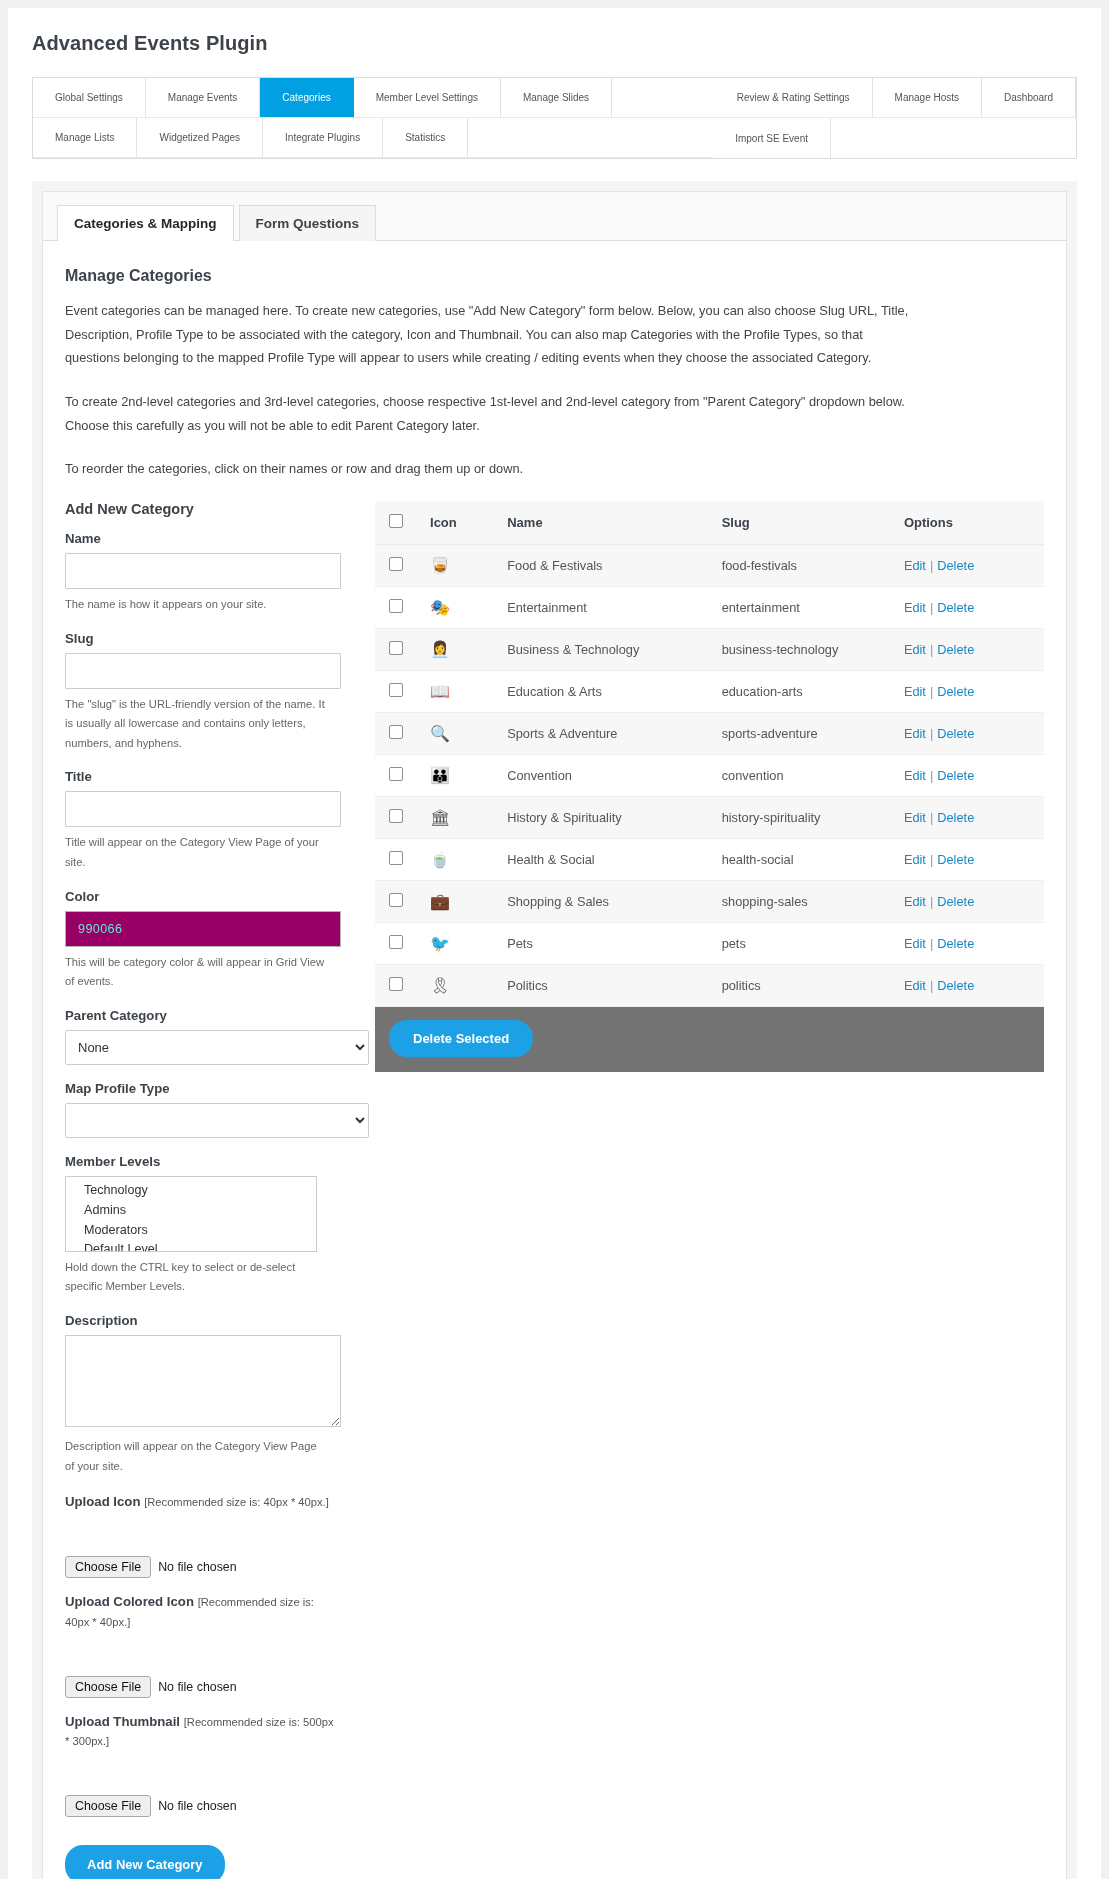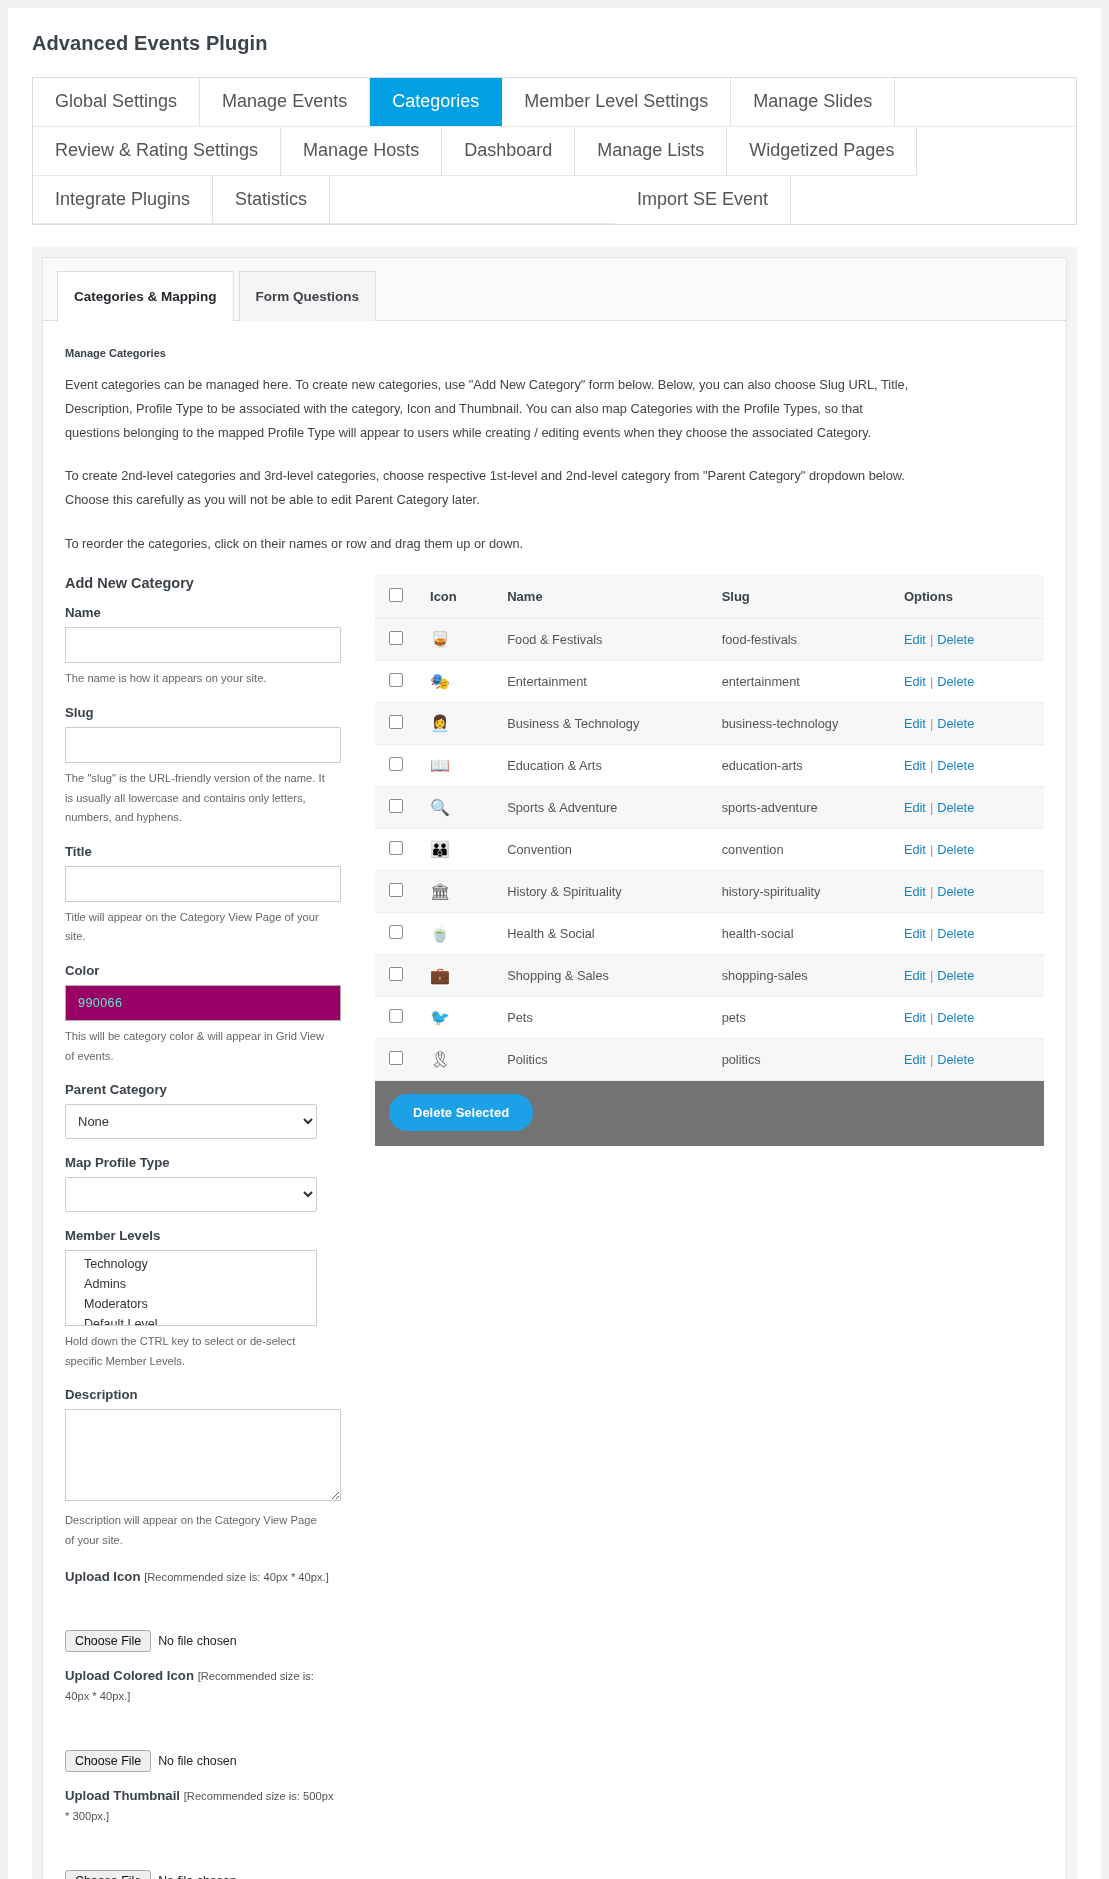--- a/index.html
+++ b/index.html
@@ -36,21 +36,21 @@
   .navtabs {
     border: 1px solid #dcdcdc;
     margin: 0 8px;
     background: #fff;
     display: flex;
     flex-wrap: wrap;
     align-items: stretch;
   }
   .navtab {
     padding: 14px 22px;
-    font-size: 18px;
+    font-size: 10px;
     color: #555;
     border-right: 1px solid #e2e2e2;
     border-bottom: 1px solid #e8e8e8;
     background: #fff;
     cursor: pointer;
     white-space: nowrap;
     line-height: 1.1;
     display: flex;
     align-items: center;
   }
@@ -78,38 +78,38 @@
   }
 
   
   .subtabs {
     display: flex;
     padding: 12px 14px 0 14px;
     background: #fafafa;
     border-bottom: 1px solid #ddd;
   }
   .subtab {
-    padding: 17px 16px;
+    padding: 10px 16px;
     font-size: 13.5px;
     font-weight: bold;
     color: #3c434a;
     border: 1px solid #ddd;
     border-bottom: none;
     background: #f5f5f5;
     margin-right: 5px;
     position: relative;
     top: 1px;
     cursor: pointer;
   }
   .subtab.active { background: #fff; color: #23282d; }
 
   .body-pad { padding: 16px 20px 0 20px; }
 
   h3.section-head {
-    font-size: 11px;
+    font-size: 16px;
     font-weight: bold;
     color: #3c434a;
     margin: 10px 0 14px 2px;
   }
   p.intro {
     font-size: 12.8px;
     line-height: 1.85;
     color: #444;
     margin: 0 0 20px 2px;
     max-width: 845px;
@@ -157,21 +157,21 @@
     height: 36px;
     border: 1px solid #b3b3b3;
     color: #5eead4;
     font-size: 12.6px;
     padding: 0 12px;
     display: flex;
     align-items: center;
     letter-spacing: .4px;
   }
   select.sel {
-    width: 252px;
+    width: 304px;
     height: 35px;
     border: 1px solid #ccc;
     background: #fff;
     font-size: 13px;
     font-family: "Liberation Sans", sans-serif;
     color: #333;
     padding: 3px 8px;
     border-radius: 2px;
     outline: none;
   }

